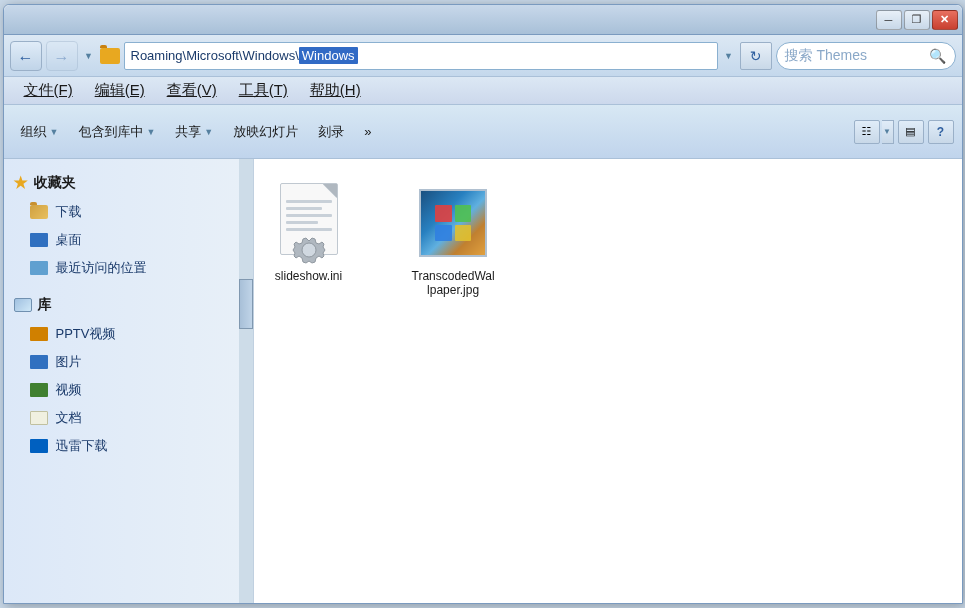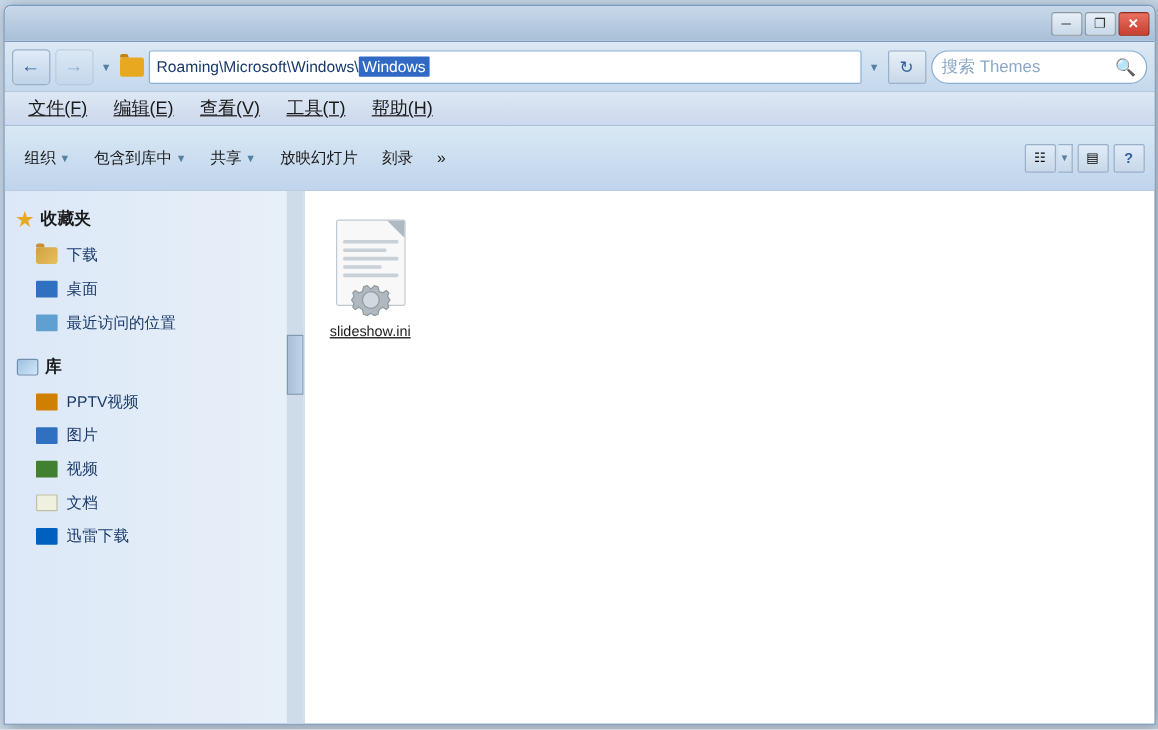--- a/index.html
+++ b/index.html
@@ -313,21 +313,20 @@
       align-items: flex-start;
       padding-top: 20px;
     }
     .file-item {
       display: flex;
       flex-direction: column;
       align-items: center;
       gap: 6px;
       cursor: pointer;
       padding: 4px;
-      text-decoration: underline;
     }
     
     .ini-icon {
       width: 70px;
       height: 80px;
       position: relative;
     }
     .ini-icon-paper {
       width: 60px;
       height: 75px;
@@ -566,15 +565,29 @@
           </div>
 
           <svg width="48" height="48" viewBox="0 0 48 48" style="position:absolute;bottom:-10px;left:50%;transform:translateX(-50%);">
             <path d="M24 16 L27 13 L30 14 L31 18 L34 19 L37 17 L39 19 L38 22 L40 25 L38 28 L39 31 L37 33 L34 31 L31 33 L30 37 L27 38 L24 36 L21 38 L18 37 L17 33 L14 31 L11 33 L9 31 L10 28 L8 25 L10 22 L9 19 L11 17 L14 19 L17 18 L18 14 L21 13 Z" fill="#b0b8c0" stroke="#9098a0" stroke-width="1"></path>
             <circle cx="24" cy="25" r="7" fill="#d0d8e0" stroke="#9098a0" stroke-width="1"></circle>
           </svg>
         </div>
         <div class="file-label">slideshow.ini</div>
       </div>
 
+      <div class="file-item">
+        <div class="jpg-icon">
+          <div class="jpg-thumbnail" style="width:68px;height:68px;background:linear-gradient(135deg,#1a5080 0%,#2880c0 35%,#60b0e0 55%,#c08030 75%,#e0a040 100%);border:2px solid #b0c0d0;position:relative;overflow:hidden;">
+
+            <div style="position:absolute;top:50%;left:50%;transform:translate(-50%,-50%);width:36px;height:36px;display:grid;grid-template-columns:1fr 1fr;gap:3px;">
+              <div style="background:#e04040;border-radius:1px;opacity:0.9;"></div>
+              <div style="background:#50c050;border-radius:1px;opacity:0.9;"></div>
+              <div style="background:#3080e0;border-radius:1px;opacity:0.9;"></div>
+              <div style="background:#e0c030;border-radius:1px;opacity:0.9;"></div>
+            </div>
+          </div>
+        </div>
+        <div class="file-label">TranscodedWal<br>lpaper.jpg</div>
+      </div>
     </div>
   </div>
 </div>
 
 </body></html>

